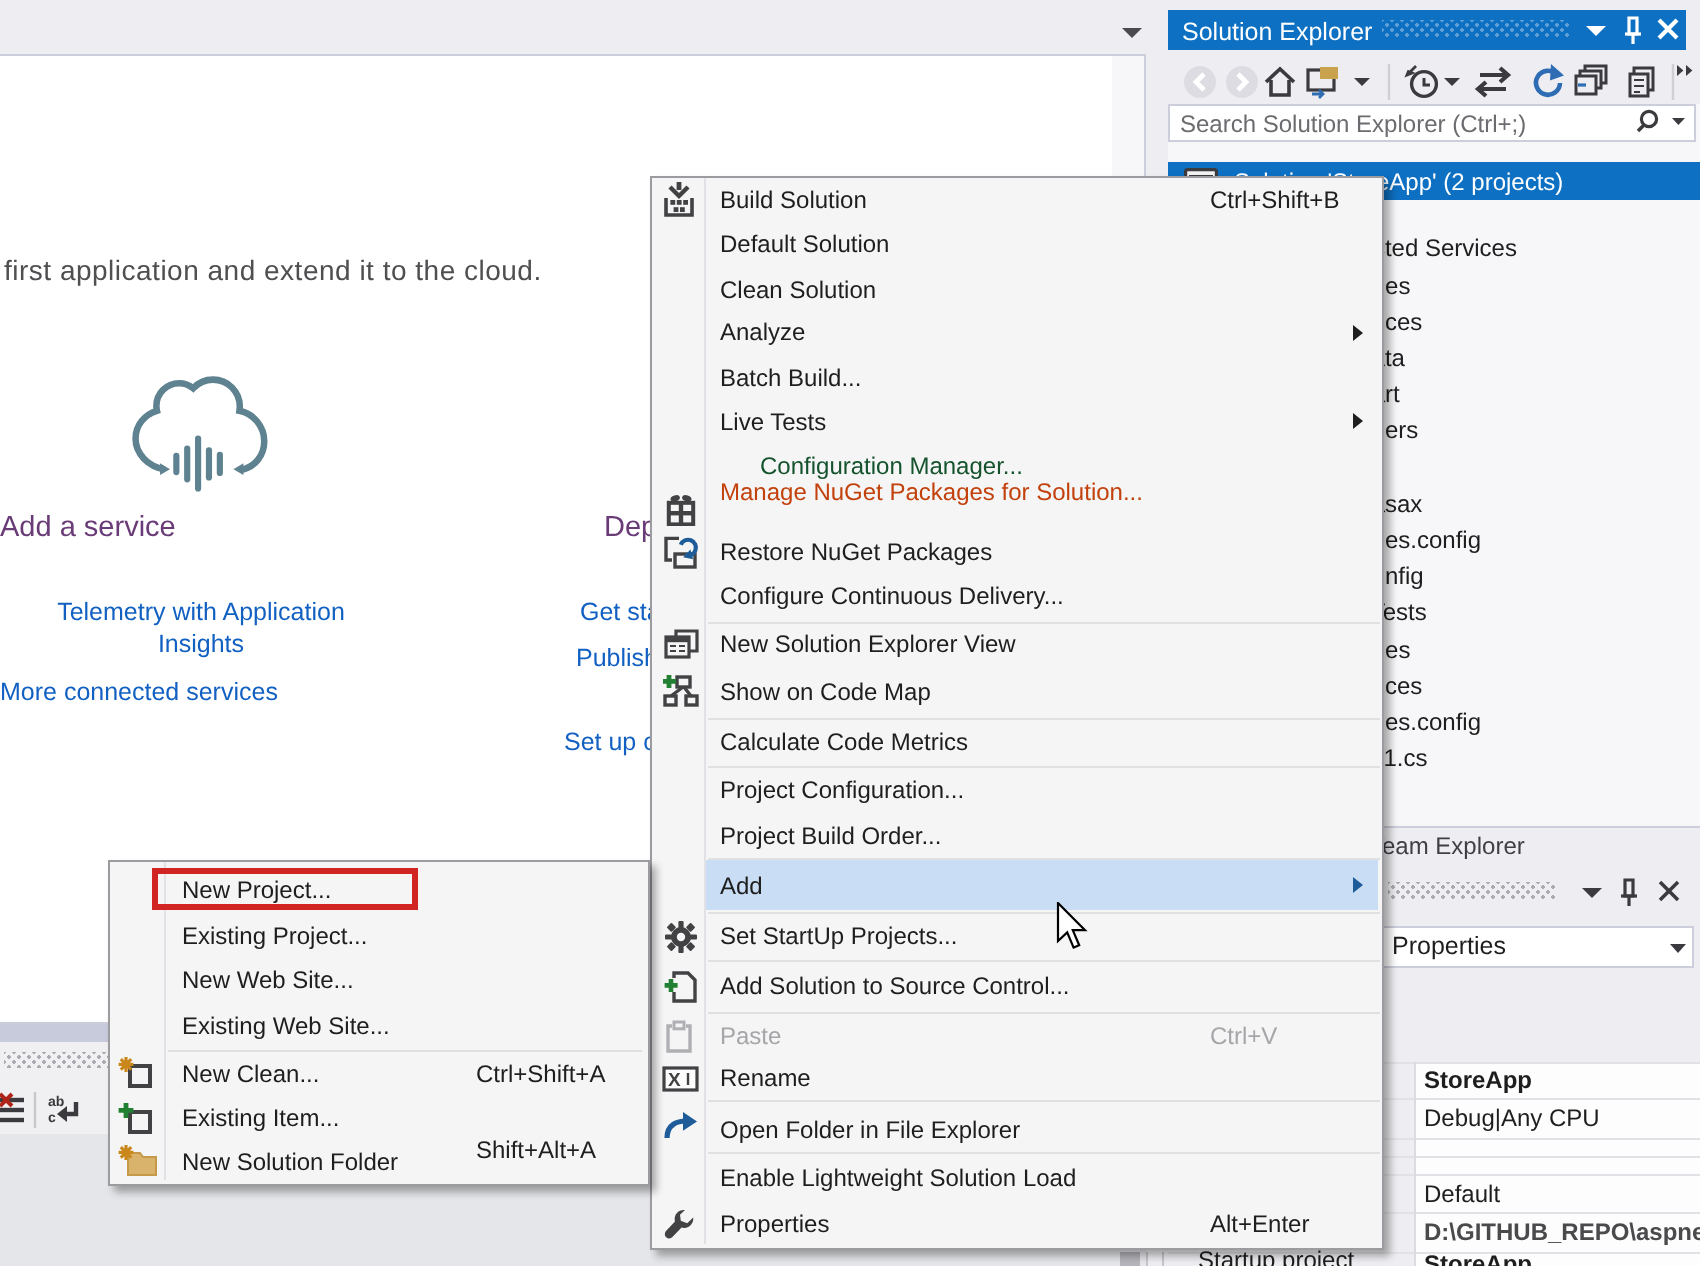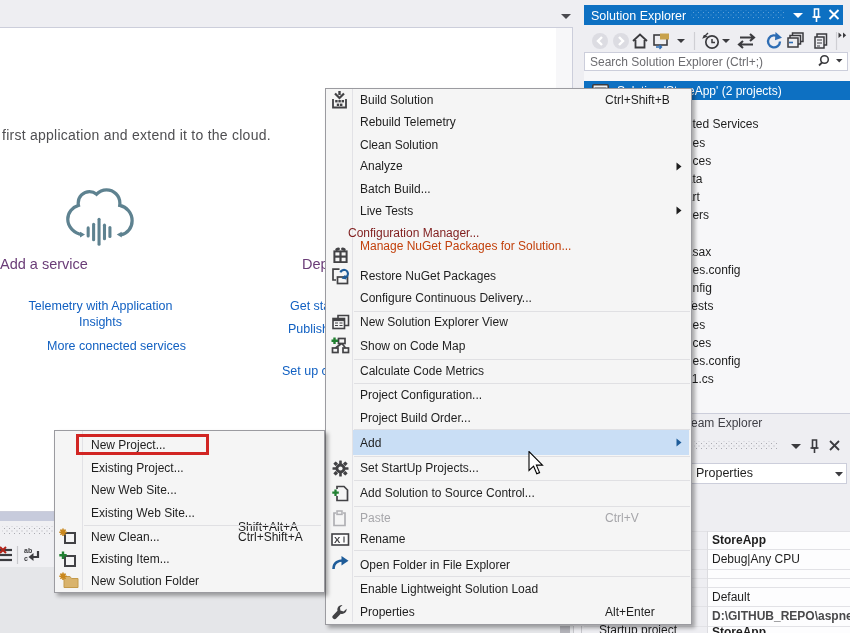--- a/index.html
+++ b/index.html
@@ -27,21 +27,21 @@
 <line x1="32.5" y1="40" x2="32.5" y2="57"></line>
 <line x1="38.5" y1="34.5" x2="38.5" y2="62"></line>
 <line x1="44.5" y1="41" x2="44.5" y2="56"></line>
 <line x1="50.5" y1="43.5" x2="50.5" y2="53.5"></line>
 </g>
   </svg>
 <div class="a" style="left:0;top:256px;width:200px;font-size:14.5px;color:#6a3c77">Add a service</div>
 <div class="a" style="left:302px;top:256px;font-size:14.5px;color:#6a3c77">Deploy to Azure</div>
 <div class="a" style="left:0;top:299px;width:201px;text-align:center;color:#1160c2;font-size:12.5px">Telemetry with Application</div>
 <div class="a" style="left:0;top:315px;width:201px;text-align:center;color:#1160c2;font-size:12.5px">Insights</div>
-<div class="a" style="left:16px;top:339px;width:201px;text-align:center;color:#1160c2;font-size:12.5px">More connected services</div>
+<div class="a" style="left:0;top:339px;width:201px;text-align:left;color:#1160c2;font-size:12.5px">More connected services</div>
 <div class="a" style="left:290px;top:299px;color:#1160c2;font-size:12.5px">Get started</div>
 <div class="a" style="left:288px;top:322px;color:#1160c2;font-size:12.5px">Publish to Azure</div>
 <div class="a" style="left:282px;top:364px;color:#1160c2;font-size:12.5px">Set up continuous delivery</div>
 <div class="a" style="left:0;top:511px;width:573px;height:122px;background:#f0f0f3;border-top:1px solid #cccedb"></div>
 <div class="a" style="left:0;top:512px;width:573px;height:9px;background:#c7cbdc"></div>
 <div class="a dots-g" style="left:2px;top:526px;width:569px;height:8px"></div>
 <div class="a" style="left:0;top:567px;width:573px;height:66px;background:#e5e6e9"></div>
 <svg class="a" style="left:0px;top:545px" width="42" height="20" viewBox="0 0 42 20">
 <g stroke="#3b3b3f" stroke-width="2.2">
       <line x1="-2" y1="5" x2="12" y2="5"></line>
@@ -183,32 +183,32 @@
 <div class="a" style="left:599px;top:622px;height:17px;line-height:17px">Startup project</div>
 <div class="a" style="left:712px;top:624px;height:17px;line-height:17px;font-weight:bold">StoreApp</div>
 <div class="a" style="left:560px;top:626px;width:10px;height:7px;background:#b4b4ba"></div>
 <div class="a" style="left:573px;top:626px;width:1px;height:7px;background:#c6c6cb"></div>
 <div class="a" style="left:581px;top:626px;width:1px;height:7px;background:#c6c6cb"></div>
 <div class="a menu" style="left:325px;top:88px;width:365px;height:535px"></div>
 <div class="a" style="left:352px;top:89px;width:1px;height:533px;background:#e2e2e6"></div>
 <div class="a" style="left:353px;top:430px;width:336px;height:25px;background:#c9def5"></div>
 <div class="a" style="left:360px;top:89.0px;height:22px;line-height:22px;color:#1e1e1e">Build Solution</div>
 <div class="a" style="left:605px;top:89.0px;height:22px;line-height:22px;color:#1e1e1e">Ctrl+Shift+B</div>
-<div class="a" style="left:360px;top:111.3px;height:22px;line-height:22px;color:#1e1e1e">Rebuild Telemetry</div>
+<div class="a" style="left:360px;top:111.3px;height:22px;line-height:22px;color:#1e1e1e">Default Solution</div>
 <div class="a" style="left:360px;top:133.5px;height:22px;line-height:22px;color:#1e1e1e">Clean Solution</div>
 <div class="a" style="left:360px;top:155.4px;height:22px;line-height:22px;color:#1e1e1e">Analyze</div>
 <svg class="a" style="left:676px;top:161.9px" width="6" height="9">
     <polygon points="0.5,0.5 5.5,4.5 0.5,8.5" fill="#1e1e1e"></polygon>
   </svg>
 <div class="a" style="left:360px;top:177.7px;height:22px;line-height:22px;color:#1e1e1e">Batch Build...</div>
 <div class="a" style="left:360px;top:199.6px;height:22px;line-height:22px;color:#1e1e1e">Live Tests</div>
 <svg class="a" style="left:676px;top:206.1px" width="6" height="9">
     <polygon points="0.5,0.5 5.5,4.5 0.5,8.5" fill="#1e1e1e"></polygon>
   </svg>
-<div class="a" style="left:348px;top:221.5px;height:22px;line-height:22px;color:#7f1d1d">Configuration Manager...</div>
+<div class="a" style="left:380px;top:221.5px;height:22px;line-height:22px;color:#14532d">Configuration Manager...</div>
 <div class="a" style="left:360px;top:235px;height:22px;line-height:22px;color:#c2410c">Manage NuGet Packages for Solution...</div>
 <div class="a" style="left:360px;top:265.3px;height:22px;line-height:22px;color:#1e1e1e">Restore NuGet Packages</div>
 <div class="a" style="left:360px;top:287.2px;height:22px;line-height:22px;color:#1e1e1e">Configure Continuous Delivery...</div>
 <div class="a" style="left:360px;top:311.0px;height:22px;line-height:22px;color:#1e1e1e">New Solution Explorer View</div>
 <div class="a" style="left:360px;top:334.8px;height:22px;line-height:22px;color:#1e1e1e">Show on Code Map</div>
 <div class="a" style="left:360px;top:359.7px;height:22px;line-height:22px;color:#1e1e1e">Calculate Code Metrics</div>
 <div class="a" style="left:360px;top:383.6px;height:22px;line-height:22px;color:#1e1e1e">Project Configuration...</div>
 <div class="a" style="left:360px;top:406.6px;height:22px;line-height:22px;color:#1e1e1e">Project Build Order...</div>
 <div class="a" style="left:360px;top:431.5px;height:22px;line-height:22px;color:#1e1e1e">Add</div>
 <svg class="a" style="left:676px;top:438.0px" width="6" height="9">
@@ -308,21 +308,21 @@
   </svg>
 <div class="a menu" style="left:54px;top:430px;width:269px;height:161px"></div>
 <div class="a" style="left:82px;top:431px;width:1px;height:159px;background:#e2e2e6"></div>
 <div class="a" style="left:91px;top:434.4px;height:22px;line-height:22px">New Project...</div>
 <div class="a" style="left:91px;top:457.4px;height:22px;line-height:22px">Existing Project...</div>
 <div class="a" style="left:91px;top:479.2px;height:22px;line-height:22px">New Web Site...</div>
 <div class="a" style="left:91px;top:501.5px;height:22px;line-height:22px">Existing Web Site...</div>
 <div class="a" style="left:91px;top:525.5px;height:22px;line-height:22px">New Clean...</div>
 <div class="a" style="left:238px;top:525.5px;height:22px;line-height:22px">Ctrl+Shift+A</div>
 <div class="a" style="left:91px;top:548.1px;height:22px;line-height:22px">Existing Item...</div>
-<div class="a" style="left:238px;top:516px;height:22px;line-height:22px">Shift+Alt+A</div>
+<div class="a" style="left:238px;top:564px;height:22px;line-height:22px">Shift+Alt+A</div>
 <div class="a" style="left:91px;top:569.6px;height:22px;line-height:22px">New Solution Folder</div>
 <div class="sep" style="left:84px;top:524.5px;width:237px"></div>
 <svg class="a" style="left:59px;top:528px" width="19" height="17" viewBox="0 0 19 17">
 <rect x="6" y="5" width="10" height="10" fill="none" stroke="#424245" stroke-width="2"></rect>
 <path d="M4 0.5 L4 8 M0.3 4.2 L7.7 4.2 M1.4 1.6 L6.6 6.8 M6.6 1.6 L1.4 6.8" stroke="#c9871c" stroke-width="1.6"></path>
   </svg>
 <svg class="a" style="left:59px;top:551px" width="19" height="17" viewBox="0 0 19 17">
 <rect x="6" y="5" width="10" height="10" fill="none" stroke="#424245" stroke-width="2"></rect>
 <path d="M4 0.5 L4 8 M0.3 4.2 L7.7 4.2" stroke="#218031" stroke-width="2.4"></path>
   </svg>

